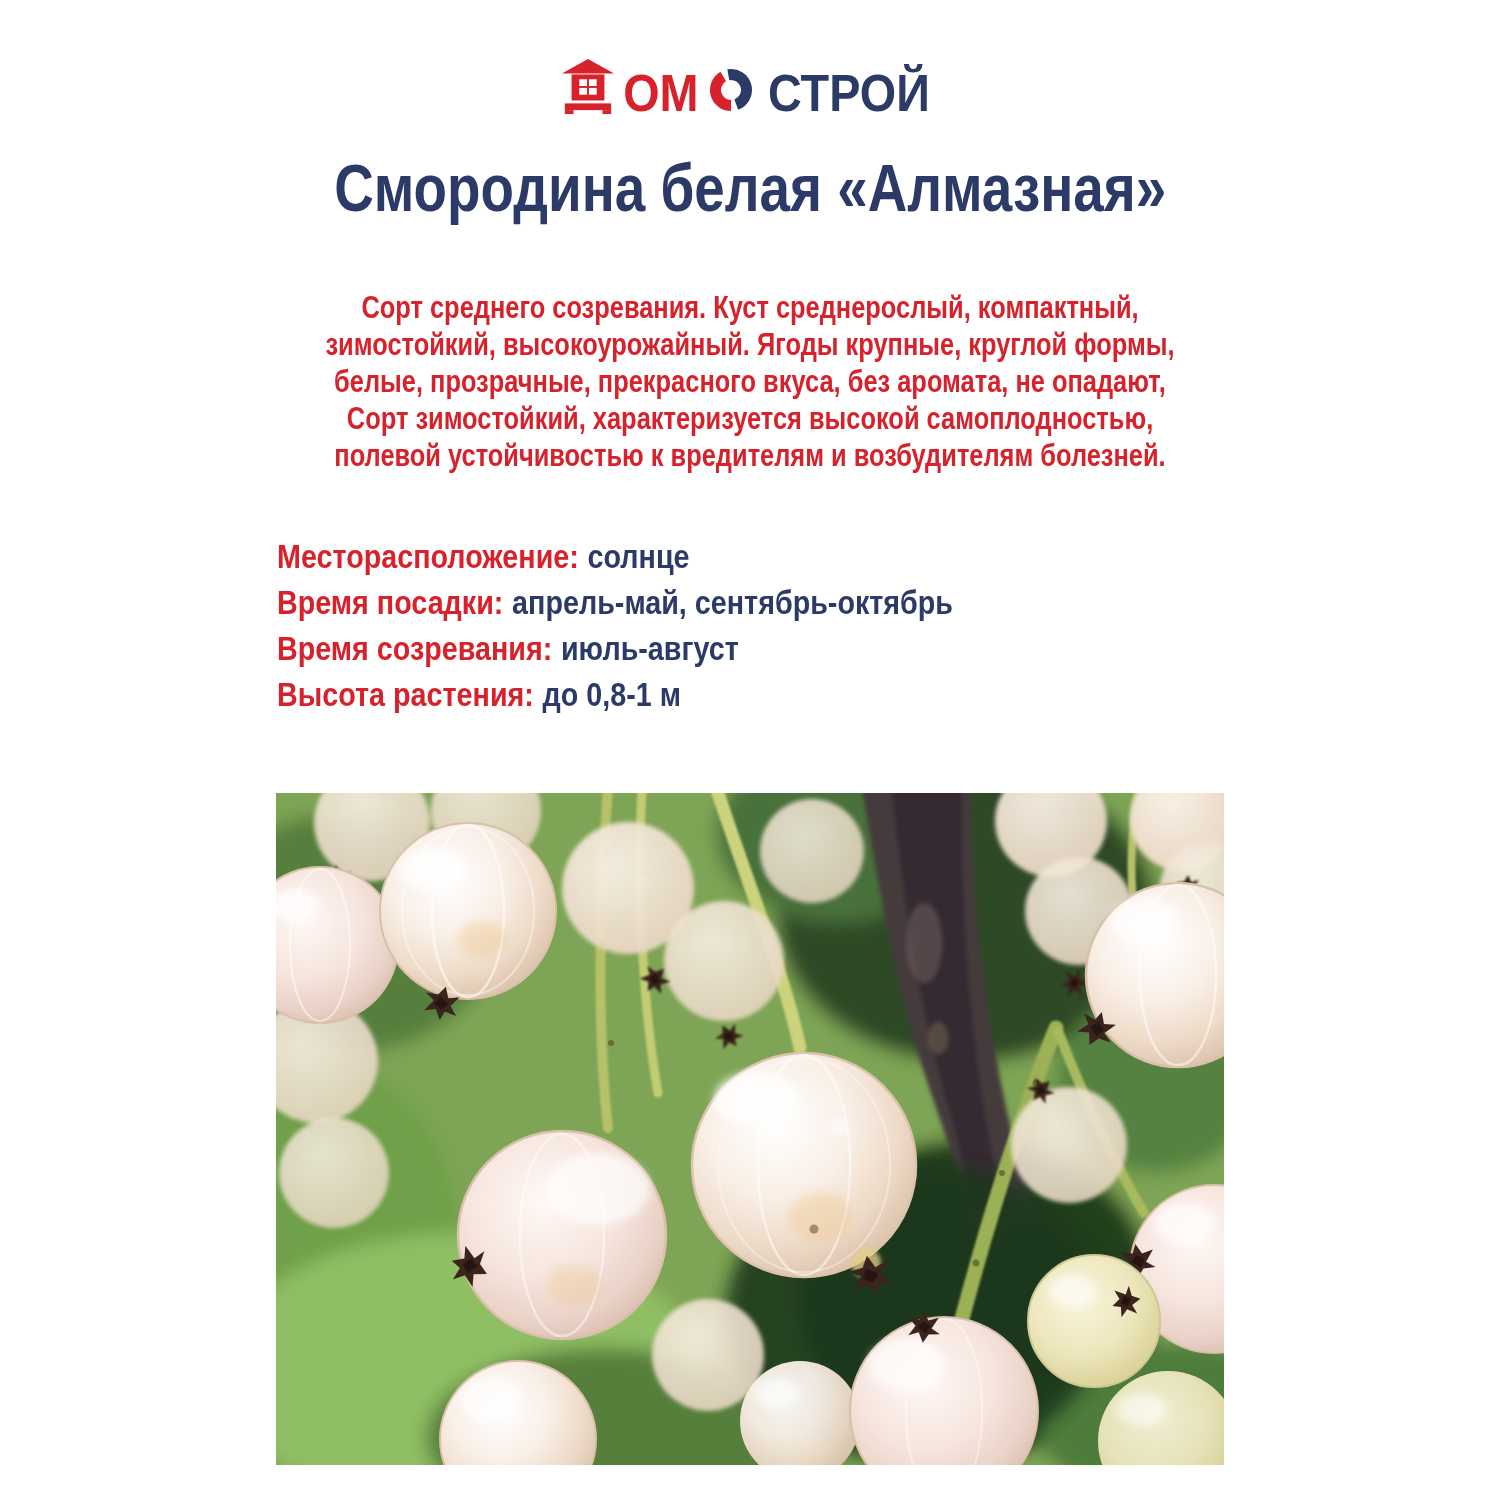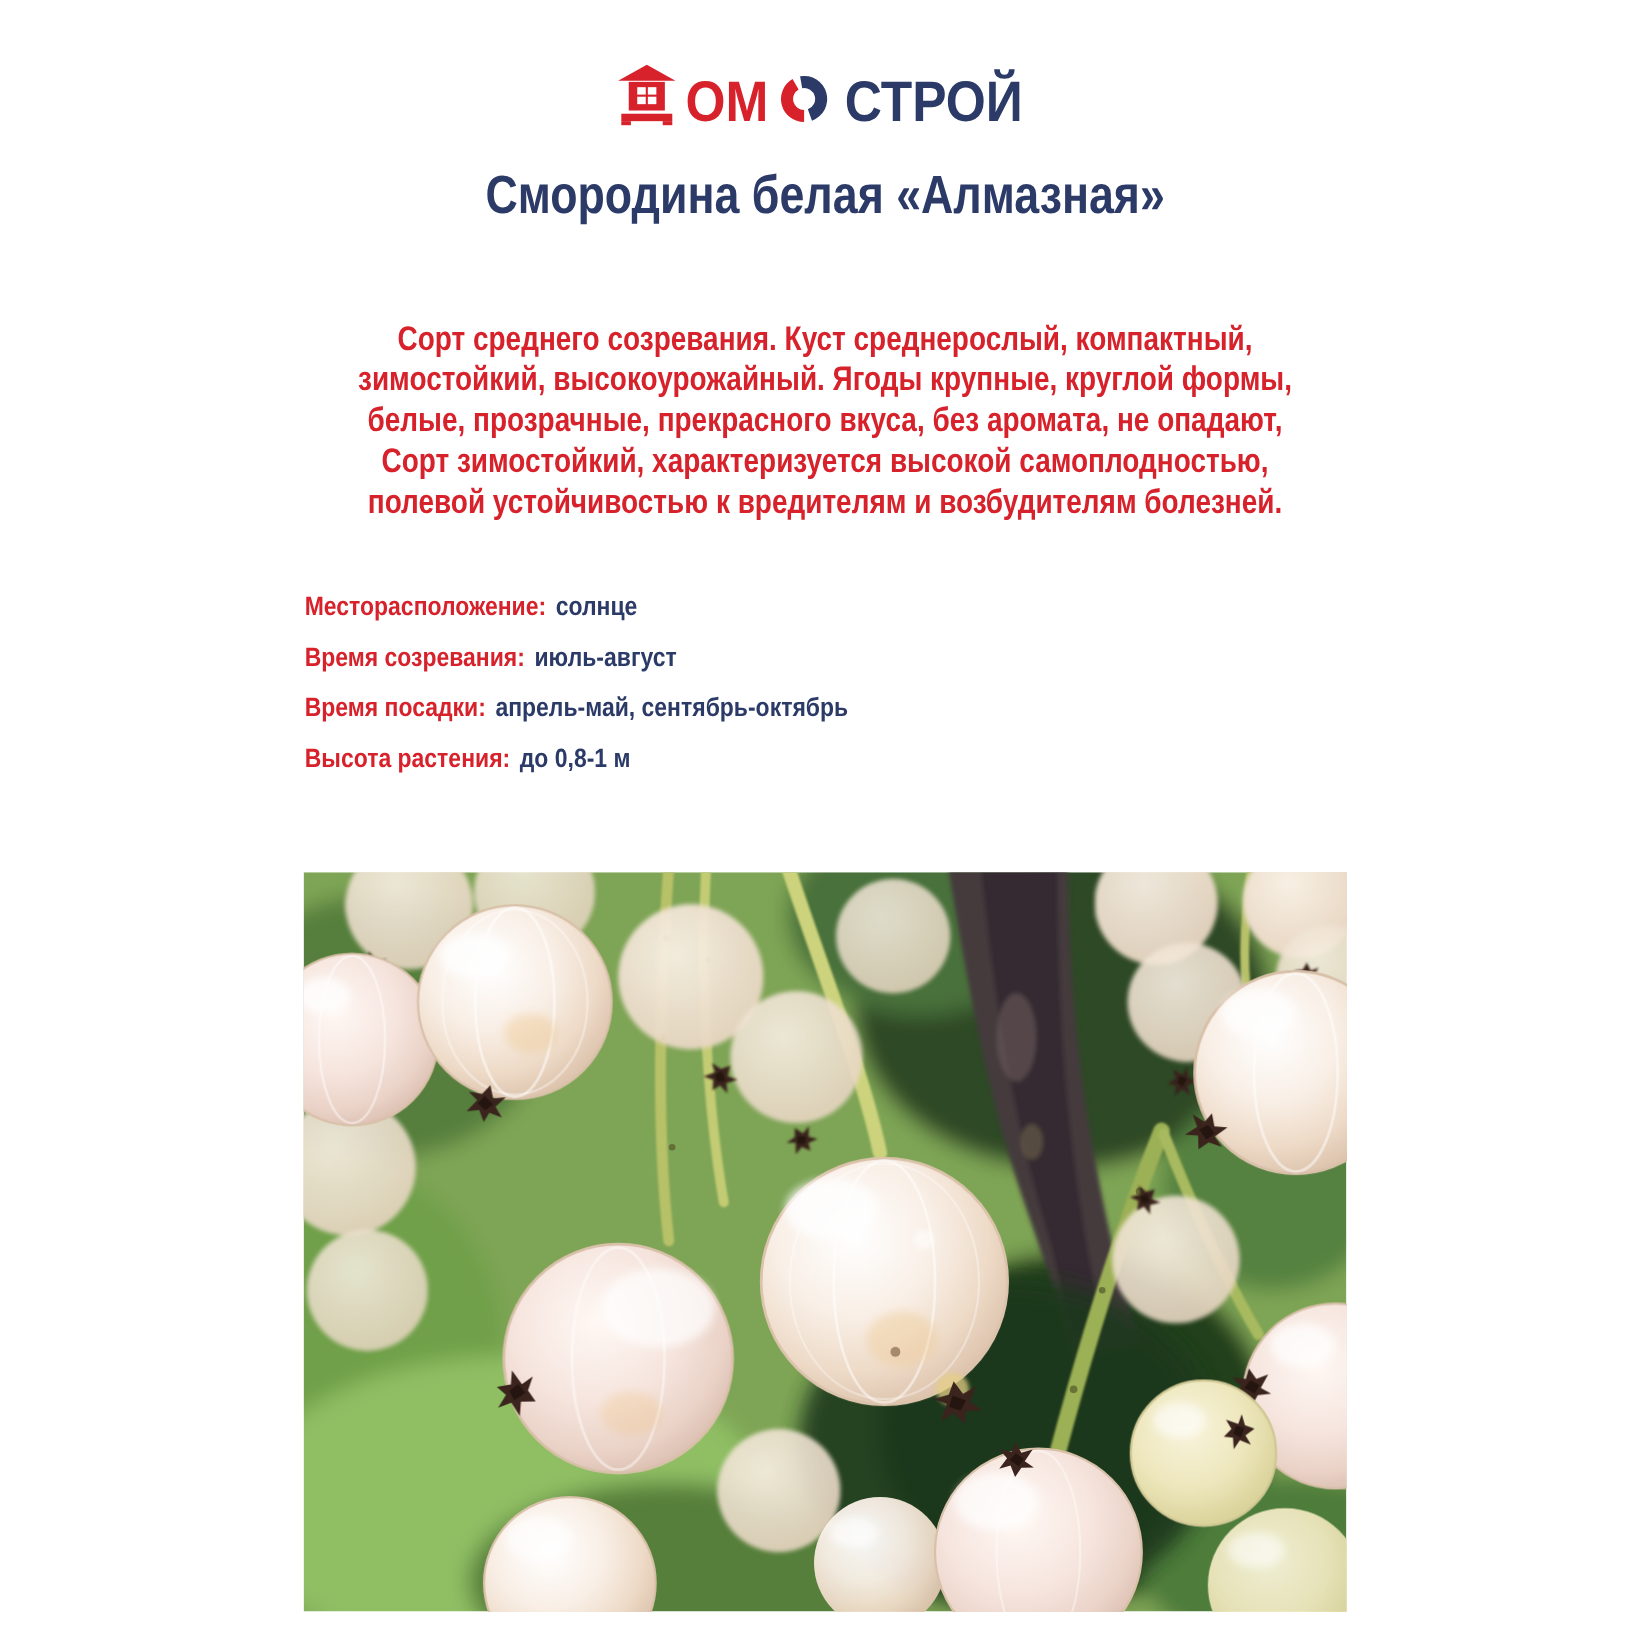--- a/index.html
+++ b/index.html
@@ -22,41 +22,41 @@
     letter-spacing: 0px; display: inline-block; transform: scaleX(.9);
   }
   .logo-red  { color: #d7222b; }
   .logo-blue { color: #2b3a67; }
   .logo svg { display: block; }
 
   
   .title {
     position: absolute; top: 150px; left: 0; width: 100%;
     text-align: center; margin: 0;
-    color: #2b3a67; font-size: 49px; font-weight: 700;
+    color: #2b3a67; font-size: 66px; font-weight: 700;
   }
   .title .squeeze { display: inline-block; transform: scaleX(.83); white-space: nowrap; }
 
   
   .desc {
     position: absolute; top: 289px; left: 70px; right: 70px;
     margin: 0; text-align: center;
     color: #d7222b; font-weight: 700; font-size: 31px; line-height: 37px;
   }
   .desc .squeeze {
     display: block; transform: scaleX(.82); transform-origin: 50% 0;
     white-space: pre-line;
   }
 
   
   .attrs {
     position: absolute; top: 538px; left: 277px;
     margin: 0; padding: 0; list-style: none;
   }
-  .attrs li { height: 46px; font-size: 24px; font-weight: 700; white-space: nowrap; }
+  .attrs li { height: 46px; font-size: 33px; font-weight: 700; white-space: nowrap; }
   .attrs .scale { display: inline-block; transform: scaleX(.87); transform-origin: 0 50%; }
   .attr-label { color: #d7222b; margin-right: 10px; }
   .attr-value { color: #2b3a67; }
 
   
   .photo {
     position: absolute; top: 793px; left: 276px;
     width: 948px; height: 672px; margin: 0; overflow: hidden;
   }
   .photo svg { display: block; width: 948px; height: 672px; }
@@ -94,24 +94,24 @@
 белые, прозрачные, прекрасного вкуса, без аромата, не опадают,
 Сорт зимостойкий, характеризуется высокой самоплодностью,
 полевой устойчивостью к вредителям и возбудителям болезней.</span>
     </p>
 
   <ul class="attrs">
     <li><span class="scale">
       <span class="attr-label">Месторасположение:</span><span class="attr-value">солнце</span></span>
     </li>
     <li><span class="scale">
-      <span class="attr-label">Время созревания:</span><span class="attr-value">июль-август</span></span>
+      <span class="attr-label">Время посадки:</span><span class="attr-value">апрель-май, сентябрь-октябрь</span></span>
     </li>
     <li><span class="scale">
-      <span class="attr-label">Время посадки:</span><span class="attr-value">апрель-май, сентябрь-октябрь</span></span>
+      <span class="attr-label">Время созревания:</span><span class="attr-value">июль-август</span></span>
     </li>
     <li><span class="scale">
       <span class="attr-label">Высота растения:</span><span class="attr-value">до 0,8-1 м</span></span>
     </li>
   </ul>
 
   <figure class="photo" role="img" aria-label="Спелые ягоды белой смородины «Алмазная» на ветке">
     <svg viewBox="0 0 948 672">
       <defs>
         <radialGradient id="gW" cx="38%" cy="32%" r="72%">

